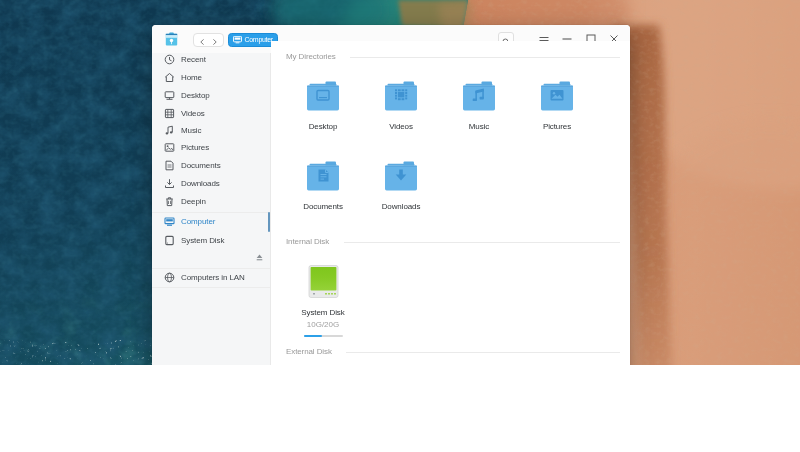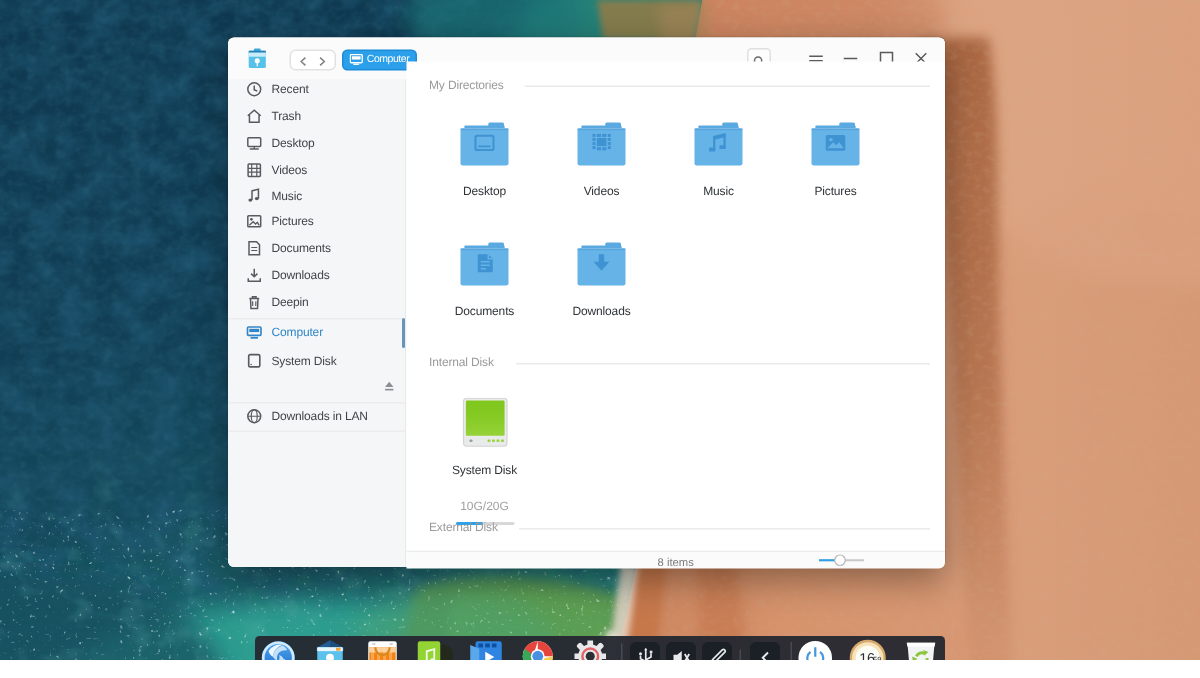--- a/index.html
+++ b/index.html
@@ -1,15 +1,15 @@
 <!DOCTYPE html>
 <html><head><meta charset="utf-8">
 <style>
 html,body{margin:0;padding:0;width:800px;height:452px;overflow:hidden;font-family:"Liberation Sans",sans-serif;}
-#stage{position:relative;width:800px;height:440px;overflow:hidden;}
+#stage{position:relative;width:800px;height:365px;overflow:hidden;}
 #wall{position:absolute;left:0;top:0;}
 
 #win{position:absolute;left:152px;top:25px;width:478px;height:353px;background:#fff;border-radius:4px;box-shadow:0 8px 24px rgba(0,0,0,0.38),0 0 1px rgba(0,0,0,0.3);}
 #titlebar{position:absolute;left:0;top:0;width:478px;height:28px;background:#fbfbfb;border-radius:4px 4px 0 0;box-shadow:0 1px 0 #f0f0f0;}
 #fmicon{position:absolute;left:13px;top:6.5px;}
 #navbox{position:absolute;left:41px;top:8px;width:29px;height:12px;background:#fff;border:1px solid #e2e2e2;border-radius:4px;}
 #crumb{position:absolute;left:76px;top:7.5px;height:12px;background:#2b9fe9;border:1px solid #1b8cd8;border-radius:3.5px;color:#fff;font-size:7px;letter-spacing:-0.3px;line-height:12px;padding:0 4px;display:flex;align-items:center;gap:2.5px;}
 #searchbox{position:absolute;left:346px;top:7px;width:14px;height:11px;background:#fdfdfd;border:1px solid #e0e0e0;border-radius:3px;}
 .tbtn{position:absolute;top:0;height:28px;color:#555;}
 
@@ -179,21 +179,21 @@
           <svg width="11" height="11" viewBox="0 0 11 11">
             <circle cx="5.5" cy="5.5" r="4.3" fill="none" stroke="#575b60" stroke-width="1"></circle>
             <path d="M5.5,3 L5.5,5.8 L7.5,6.8" fill="none" stroke="#575b60" stroke-width="1"></path>
           </svg>
           <span class="lbl">Recent</span>
         </div>
         <div class="srow" style="top:16.25px;color:#40454a">
           <svg width="11" height="11" viewBox="0 0 11 11">
             <path d="M1.2,5.2 L5.5,1.5 L9.8,5.2 M2.3,4.6 L2.3,9.5 L8.7,9.5 L8.7,4.6" fill="none" stroke="#575b60" stroke-width="1"></path>
           </svg>
-          <span class="lbl">Trash</span>
+          <span class="lbl">Home</span>
         </div>
         <div class="srow" style="top:34.25px;color:#40454a">
           <svg width="11" height="11" viewBox="0 0 11 11">
             <rect x="1.2" y="1.8" width="8.6" height="5.8" rx="0.6" fill="none" stroke="#575b60" stroke-width="1"></rect>
             <line x1="2.5" y1="9.3" x2="8.5" y2="9.3" stroke="#575b60" stroke-width="1"></line>
             <line x1="5.5" y1="7.6" x2="5.5" y2="9.3" stroke="#575b60" stroke-width="0.9"></line>
           </svg>
           <span class="lbl">Desktop</span>
         </div>
         <div class="srow" style="top:51.75px;color:#40454a">
@@ -259,21 +259,21 @@
             <circle cx="3.4" cy="8" r="0.5" fill="#575b60"></circle>
           </svg>
           <span class="lbl">System Disk</span>
         </div>
         <div class="srow" style="top:215.75px;color:#40454a">
           <svg width="11" height="11" viewBox="0 0 11 11">
             <circle cx="5.5" cy="5.5" r="4.3" fill="none" stroke="#575b60" stroke-width="1"></circle>
             <ellipse cx="5.5" cy="5.5" rx="2" ry="4.3" fill="none" stroke="#575b60" stroke-width="0.8"></ellipse>
             <line x1="1.2" y1="5.5" x2="9.8" y2="5.5" stroke="#575b60" stroke-width="0.8"></line>
           </svg>
-          <span class="lbl">Downloads in LAN</span>
+          <span class="lbl">Computers in LAN</span>
         </div>
         <svg style="position:absolute;left:103px;top:200px" width="9" height="9" viewBox="0 0 9 9">
           <path d="M4.5,1.5 L7.3,5 L1.7,5 Z" fill="#8a8f94"></path>
           <rect x="1.7" y="6.2" width="5.6" height="1.1" fill="#8a8f94"></rect>
         </svg>
         <div class="ssep" style="top:158.8px"></div>
         <div class="ssep" style="top:214.5px"></div>
         <div class="ssep" style="top:233.5px"></div>
       </div>
       <div id="sthumb"></div>
@@ -361,21 +361,21 @@
             <rect x="1" y="0.5" width="29" height="32" rx="2" fill="#e9eaea"></rect>
             <rect x="1" y="0.5" width="29" height="32" rx="2" fill="none" stroke="#d3d4d4" stroke-width="0.8"></rect>
             <rect x="2.6" y="2" width="25.8" height="23.5" rx="0.8" fill="url(#dgrn)"></rect>
             <rect x="5" y="28" width="2" height="1.6" rx="0.5" fill="#9aa0a4"></rect>
             <g fill="#9fd34a">
               <rect x="17" y="28" width="2" height="1.6" rx="0.4"></rect>
               <rect x="20" y="28" width="2" height="1.6" rx="0.4"></rect>
               <rect x="23" y="28" width="2" height="1.6" rx="0.4"></rect>
               <rect x="26" y="28" width="2" height="1.6" rx="0.4"></rect>
             </g>
-          </svg><div class="cap" style="margin-top:6px">System Disk</div><div style="font-size:8px;color:#a0a0a0;margin-top:15px">10G/20G</div><div style="margin:5.5px auto 0;width:39px;height:2.5px;background:#d8d8d8;border-radius:1px;position:relative">
+          </svg><div class="cap" style="margin-top:6px">System Disk</div><div style="font-size:8px;color:#a0a0a0;margin-top:3px">10G/20G</div><div style="margin:5.5px auto 0;width:39px;height:2.5px;background:#d8d8d8;border-radius:1px;position:relative">
             <div style="position:absolute;left:0;top:0;width:18px;height:2.5px;background:#2ca0e8;border-radius:1px"></div>
           </div></div>
         <div class="sechead" style="left:15px;top:306px;">External Disk<span class="line" style="left:60px;width:274px"></span></div>
       </div>
   <div id="statusbar">
         <div class="cnt">8 items</div>
     <svg style="position:absolute;right:53px;top:1px" width="36" height="9" viewBox="0 0 36 9">
           <line x1="5" y1="4.5" x2="35" y2="4.5" stroke="#c8c8c8" stroke-width="1.4"></line>
           <line x1="5" y1="4.5" x2="19" y2="4.5" stroke="#2ca0e8" stroke-width="1.4"></line>
           <circle cx="19" cy="4.5" r="3.5" fill="#fff" stroke="#b5b5b5" stroke-width="0.8"></circle>

